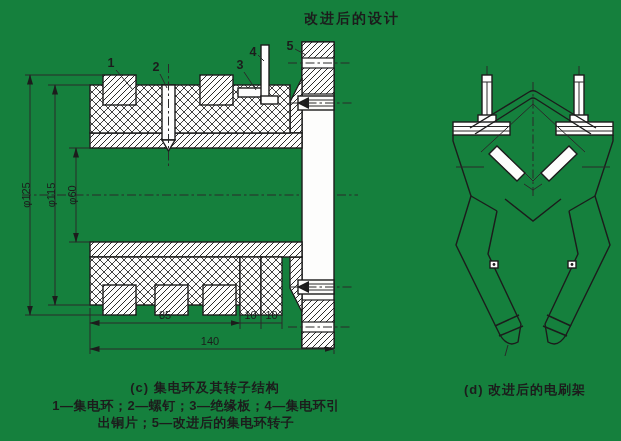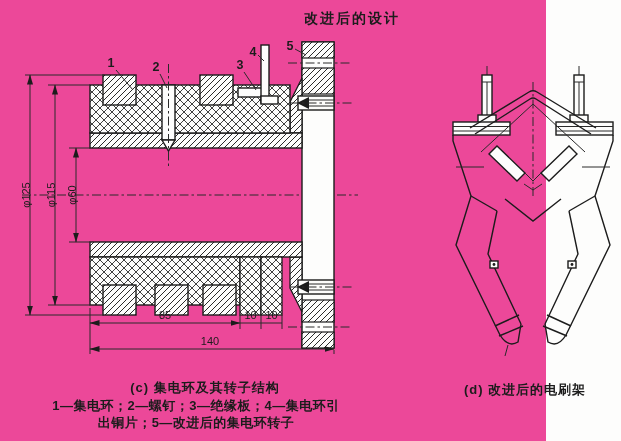--- a/index.html
+++ b/index.html
@@ -2,21 +2,21 @@
 <html><head>
 <meta charset="utf-8">
 <style>
   html,body{margin:0;padding:0;}
   body{
     width:621px;height:441px;
     background:#fdfdfc;
     font-family:"Liberation Sans","DejaVu Sans",sans-serif;
     overflow:hidden;
   }
-  .page{position:relative;width:546px;height:441px;background:#ec4899;}
+  .page{position:relative;width:621px;height:441px;background:#15803d;}
   svg{position:absolute;left:0;top:0;}
   svg text{fill:#1c1c1c;}
   .t-title{font-size:14px;font-weight:bold;letter-spacing:2px;}
   .t-cap{font-size:13px;font-weight:bold;letter-spacing:1px;}
   .t-leg{font-size:13px;font-weight:bold;letter-spacing:0.5px;}
   .t-dim{font-size:11px;}
   .t-call{font-size:12.5px;font-weight:bold;}
   .ln{stroke:#1c1c1c;stroke-width:1.4;fill:none;}
   .lnthin{stroke:#2a2a2a;stroke-width:1;fill:none;}
   .dim{stroke:#2a2a2a;stroke-width:1;fill:none;}

